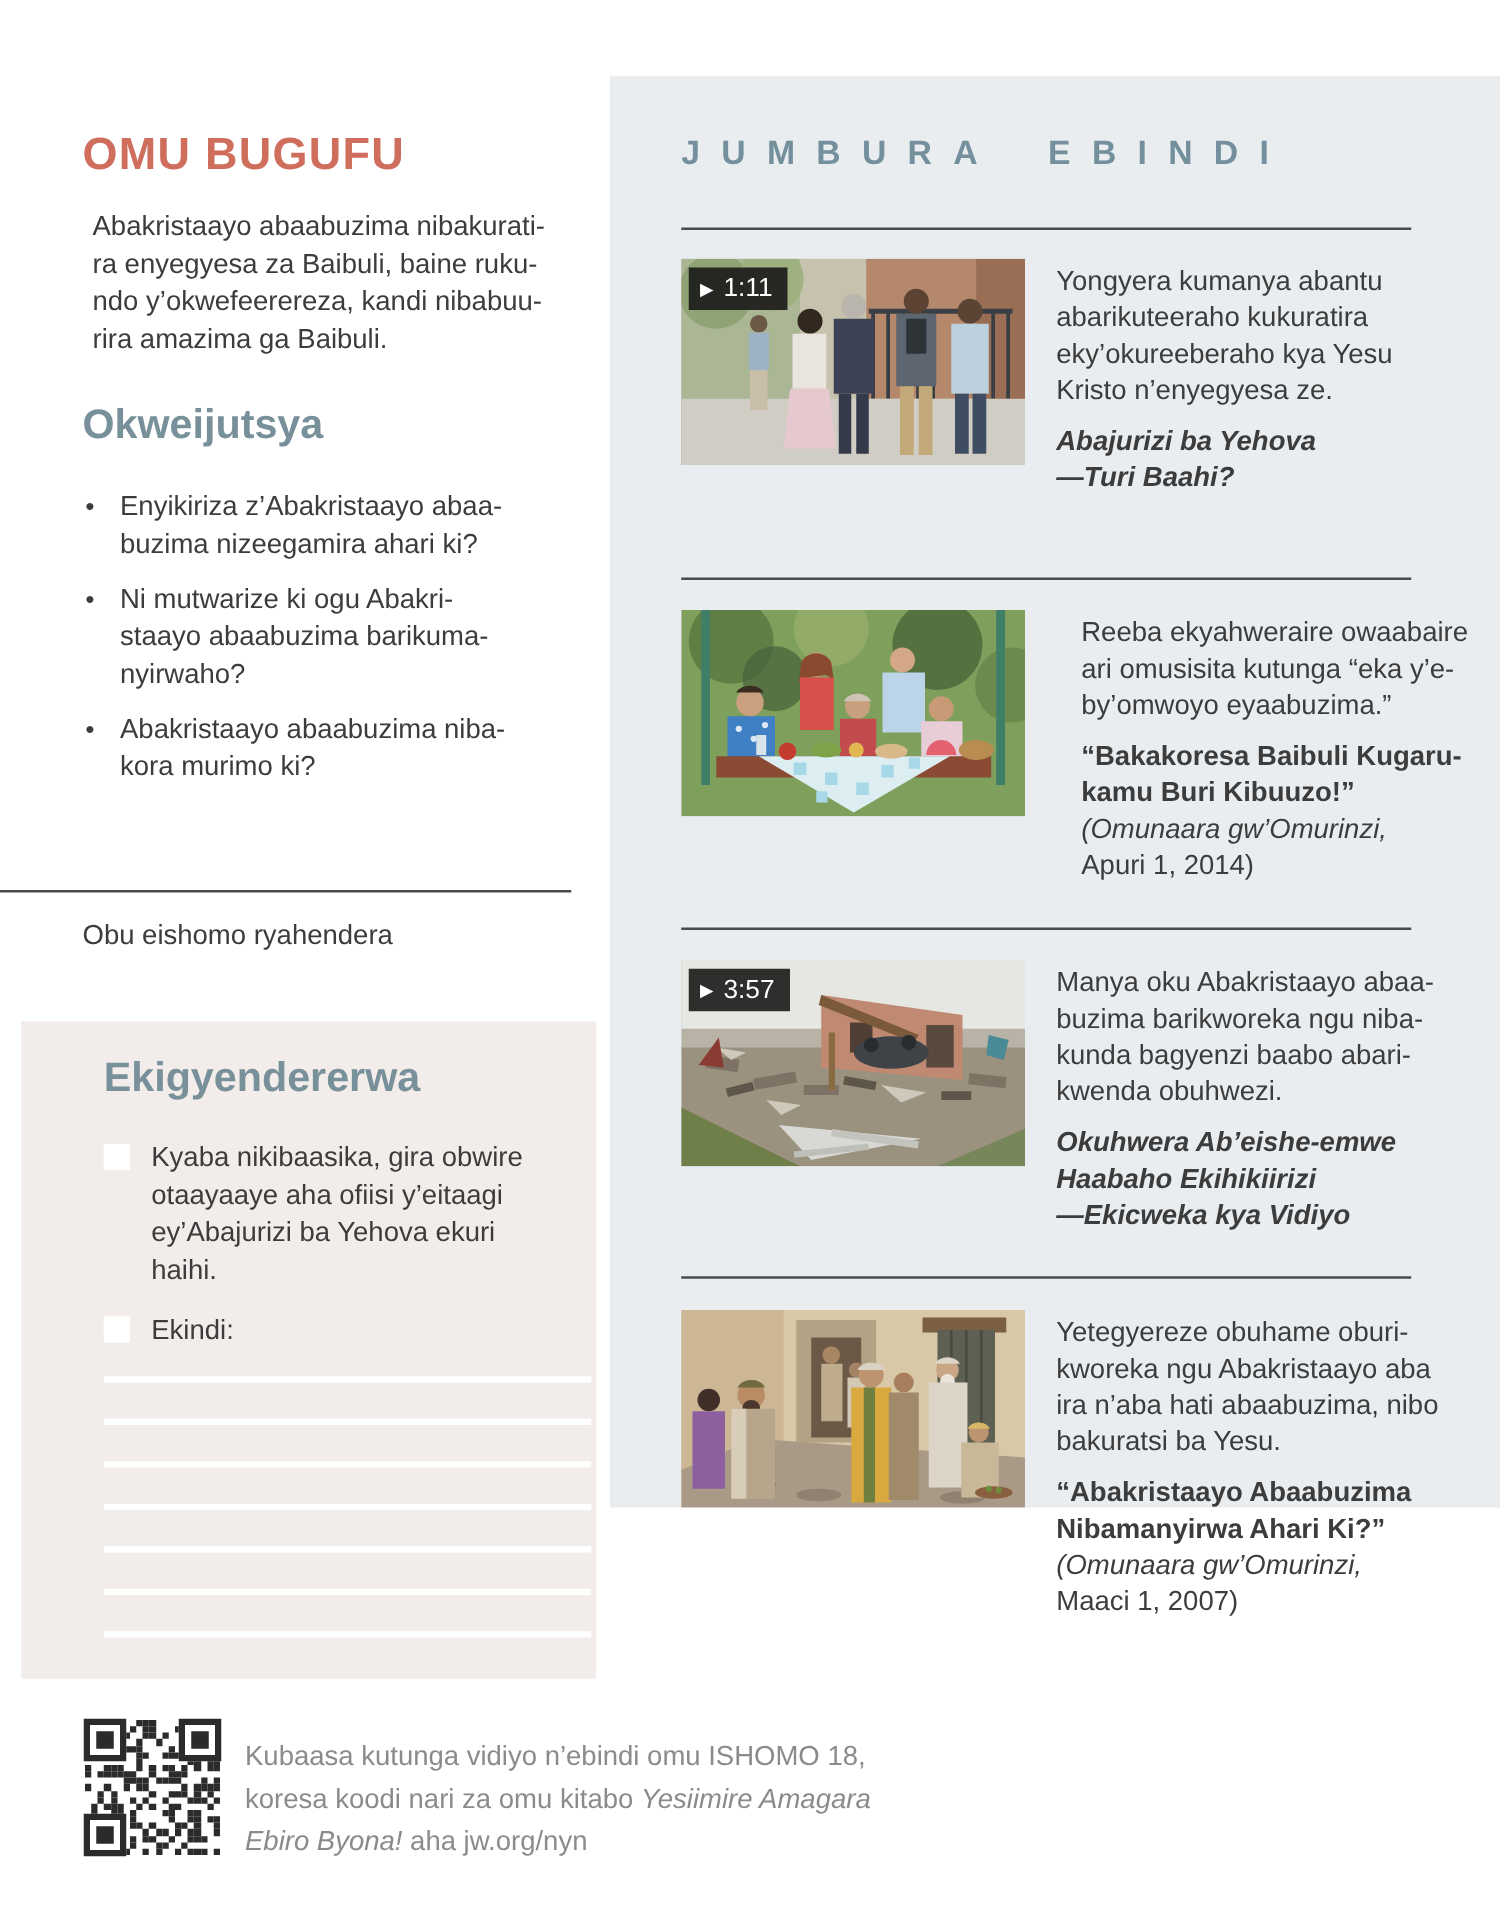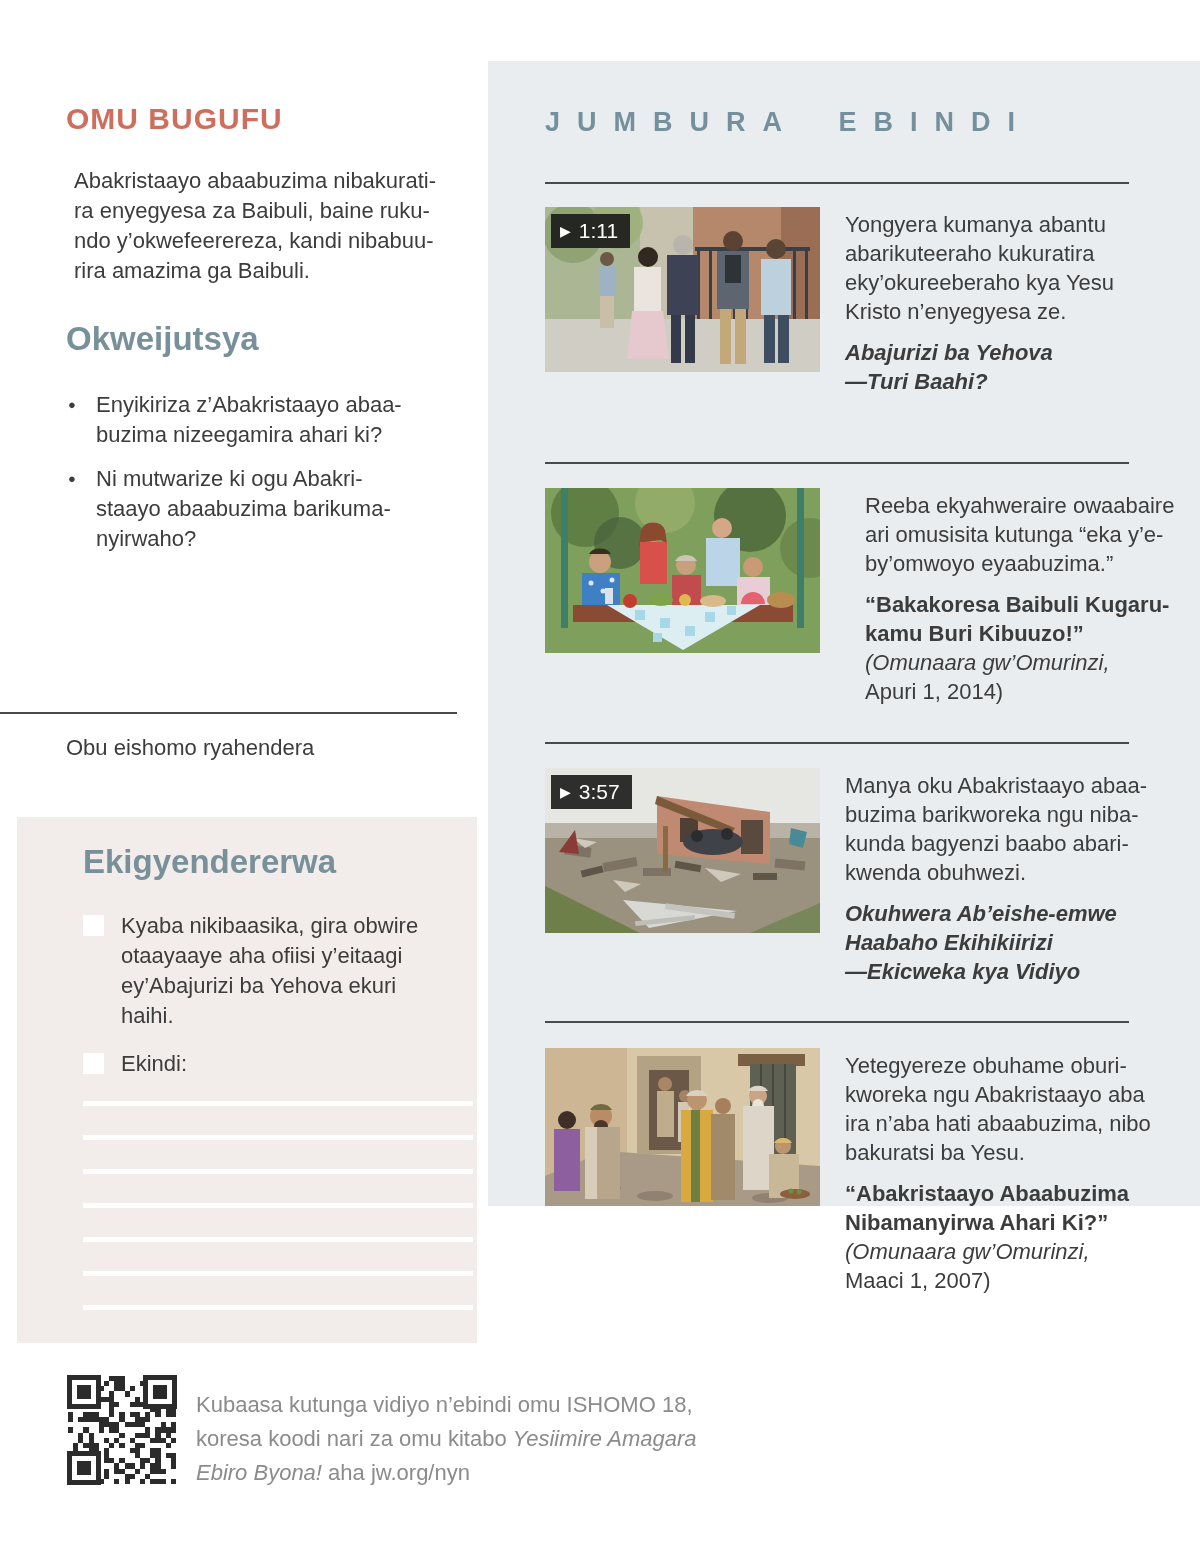--- a/index.html
+++ b/index.html
@@ -6,21 +6,21 @@
   body{
     width:1200px;height:1543px;position:relative;background:#ffffff;
     font-family:"Liberation Sans",sans-serif;color:#3c3c3c;
     -webkit-font-smoothing:antialiased;
   }
   .pre{white-space:pre-line;}
 
   
   .h-orange{
     position:absolute;left:66px;top:102px;margin:0;
-    font-size:30px;font-weight:bold;letter-spacing:1px;color:#cf6e5c;
+    font-size:36px;font-weight:bold;letter-spacing:1px;color:#cf6e5c;
   }
   .summary-text{
     position:absolute;left:74px;top:166px;width:420px;margin:0;
     font-size:22px;line-height:30px;
   }
   .h-bluegray{
     margin:0;font-weight:bold;color:#78909a;
   }
   .review-h{position:absolute;left:66px;top:320px;font-size:33px;}
   .review-list{
@@ -118,20 +118,22 @@
 rira amazima ga Baibuli.</p>
 
 <h2 class="h-bluegray review-h">Okweijutsya</h2>
 
 <ul class="review-list">
   <li class="pre">Enyikiriza z’Abakristaayo abaa-
 buzima nizeegamira ahari ki?</li>
   <li class="pre">Ni mutwarize ki ogu Abakri-
 staayo abaabuzima barikuma-
 nyirwaho?</li>
+  <li class="pre">Abakristaayo abaabuzima niba-
+kora murimo ki?</li>
 </ul>
 
 <hr class="left-rule">
 
 <p class="end-note">Obu eishomo ryahendera</p>
 
 <section class="goal-box">
   <h2 class="h-bluegray goal-h">Ekigyendererwa</h2>
 
   <div class="goal-item goal-item-1">

